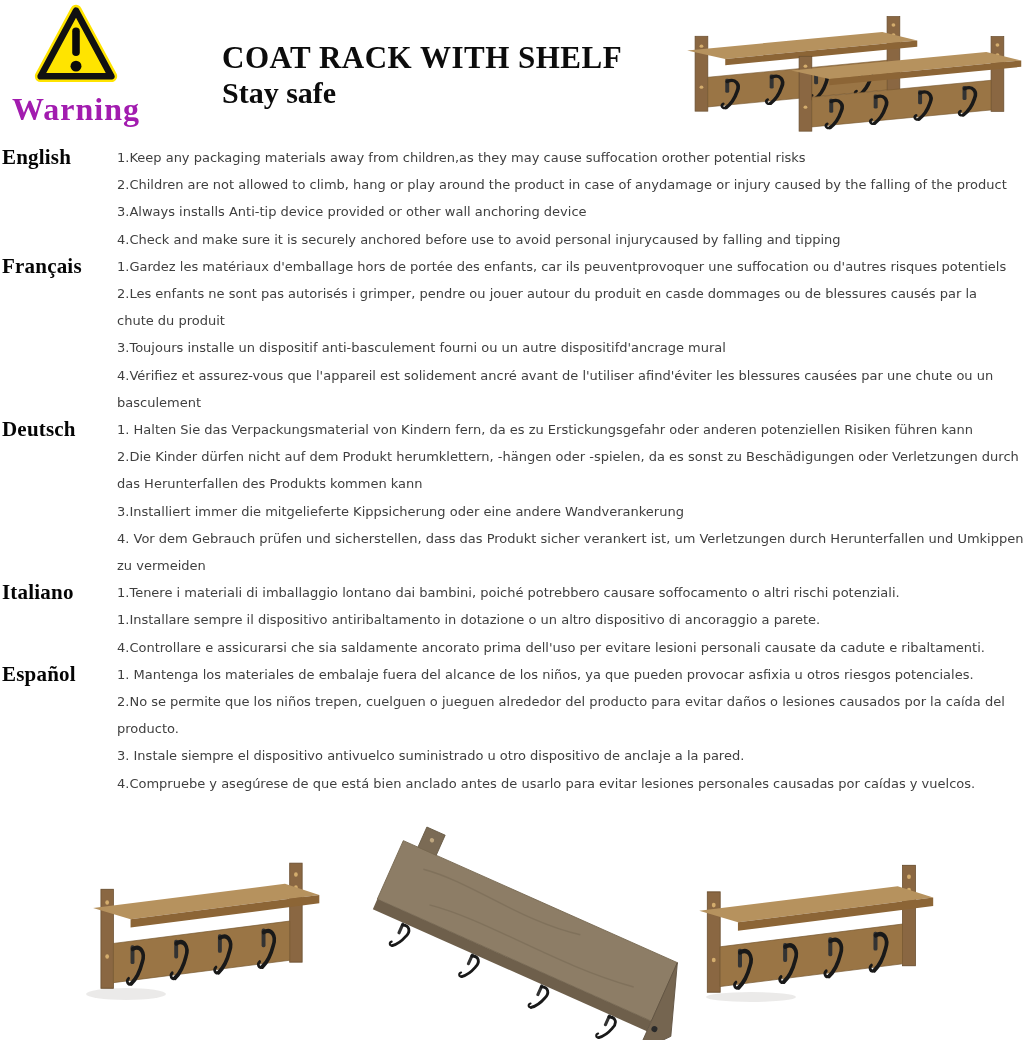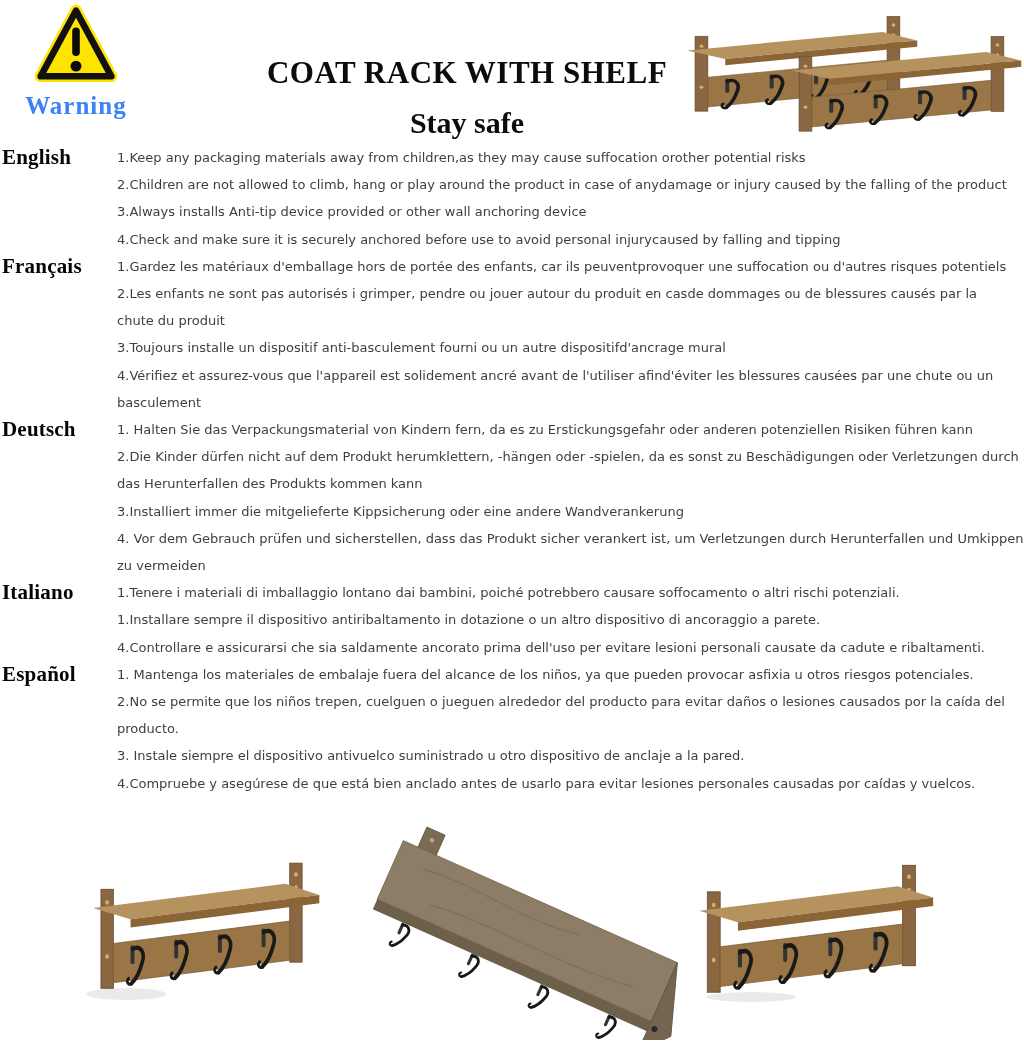--- a/index.html
+++ b/index.html
@@ -2,29 +2,29 @@
 <html><head>
 <meta charset="utf-8">
 <style>
   html,body{margin:0;padding:0;background:#fff;}
   .page{position:relative;width:1024px;height:1043px;background:#ffffff;overflow:hidden;
         font-family:"DejaVu Sans",sans-serif;}
 
   
   .warning-block{position:absolute;left:0;top:2px;width:152px;text-align:center;}
   .warning-block svg{display:block;margin:0 auto;}
-  .warning-label{font-family:"Liberation Serif",serif;font-weight:700;font-size:25px;
-                 color:#3b82f6;letter-spacing:1px;line-height:1.1;margin-top:2px;}
+  .warning-label{font-family:"Liberation Serif",serif;font-weight:700;font-size:32px;
+                 color:#a21caf;letter-spacing:1px;line-height:1.1;margin-top:2px;}
 
   
-  .title-block{position:absolute;left:222px;top:56px;width:490px;text-align:center;color:#0c0c0c;}
+  .title-block{position:absolute;left:222px;top:41px;width:490px;text-align:left;color:#0c0c0c;}
   .title{font-family:"Liberation Serif",serif;font-weight:700;font-size:31px;
          letter-spacing:0.5px;line-height:1.1;}
   .subtitle{font-family:"Liberation Serif",serif;font-weight:700;font-size:30px;
-            line-height:1.1;margin-top:16px;}
+            line-height:1.1;margin-top:1px;}
 
   
   .hero{position:absolute;left:684px;top:0;width:340px;height:140px;}
   .hero .rack-back{position:absolute;left:0;top:8px;width:238px;height:106px;}
   .hero .rack-front{position:absolute;left:104px;top:28px;width:238px;height:106px;}
 
   
   .sections{position:absolute;left:0;top:144px;width:1024px;}
   .section{display:flex;align-items:flex-start;gap:24px;}
   .section-label{width:93px;padding-left:2px;box-sizing:border-box;

